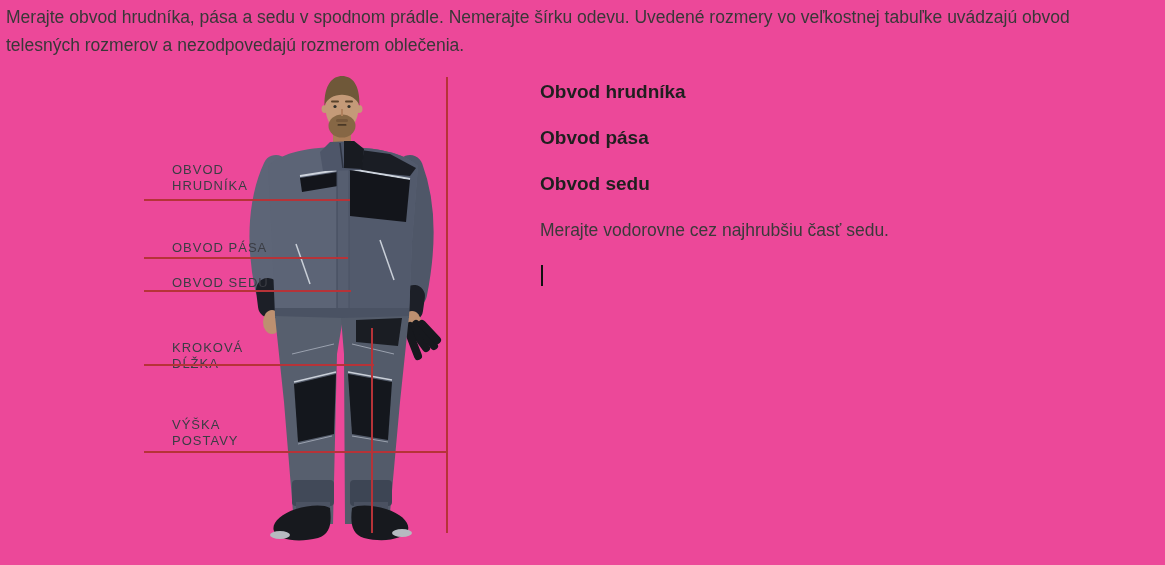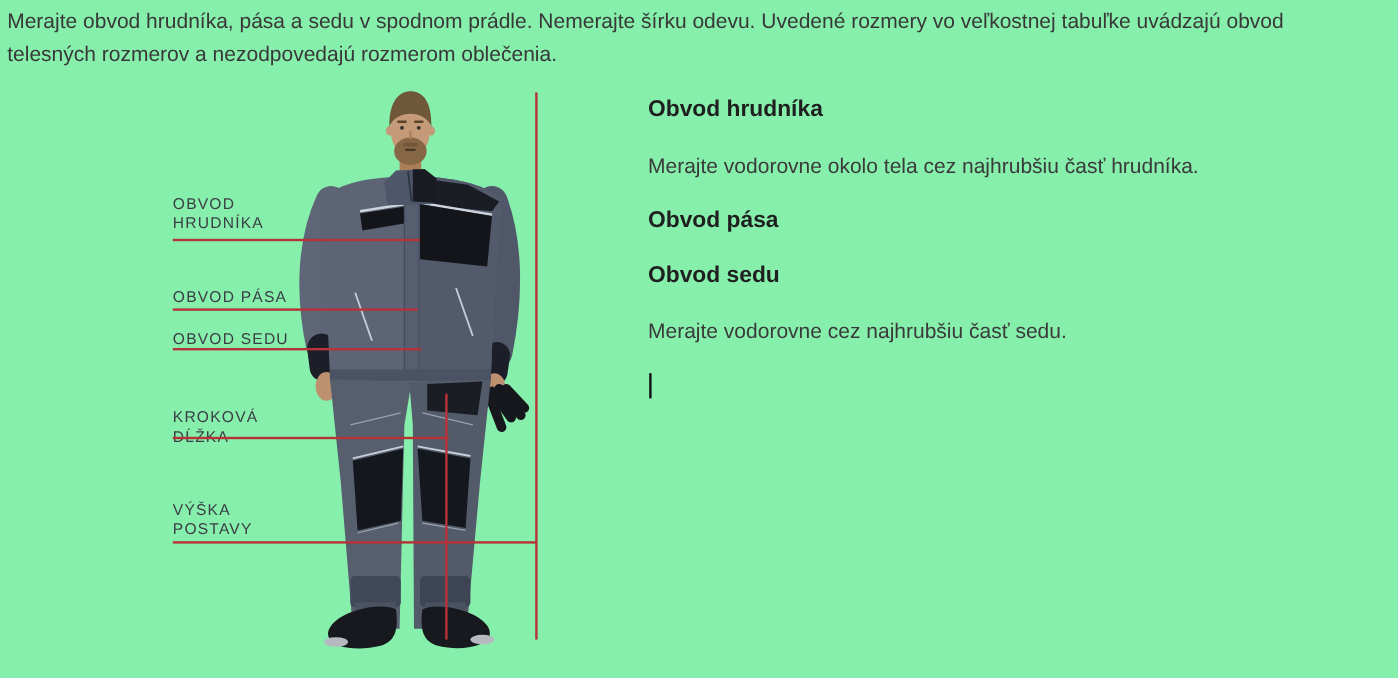--- a/index.html
+++ b/index.html
@@ -1,31 +1,31 @@
 <!DOCTYPE html>
 <html style="--accent: #b63338;"><head>
 <meta charset="utf-8">
 <style>
   * { margin:0; padding:0; box-sizing:border-box; }
   html,body { background:#fff; }
   .page {
-    position:relative; width:1165px; height:565px; background:#86efac;
+    position:relative; width:1165px; height:565px; background:#ec4899;
     font-family:"Liberation Sans", sans-serif; overflow:hidden;
   }
   
   .intro {
     position:absolute; left:6px; top:3px; width:1135px;
     font-size:17.5px; line-height:28px; color:#383838;
   }
   
   .diagram-label {
     position:absolute; left:144px; font-size:13px; line-height:15.5px;
     letter-spacing:1px; color:#3b3d44;
   }
-  .diagram-label span { display:block; }
+  .diagram-label span { display:block;margin-left:28px; }
   .hline { position:absolute; height:2px; background:var(--accent,#b63338); }
   .vline { position:absolute; width:2px;  background:var(--accent,#b63338); }
   .model-photo { position:absolute; left:240px; top:72px; }
   
   .details { position:absolute; left:540px; top:69px; width:622px; }
   .details h3 {
     font-size:19px; line-height:46px; font-weight:700; color:#1f1f1f;
     white-space:nowrap;
   }
   .details p {
@@ -142,23 +142,20 @@
     <div class="hline" style="left:144px; top:290px; width:207px"></div>
     <div class="hline" style="left:144px; top:364px; width:230px"></div>
     <div class="hline" style="left:144px; top:451px; width:303px"></div>
     <div class="vline" style="left:371px; top:328px; height:205px"></div>
     <div class="vline" style="left:446px; top:77px; height:456px"></div>
   </div>
 
   <div class="details">
 
     <h3>Obvod hrudníka</h3>
-    <p>
-      <span>Merajte vodorovne okolo tela cez najhrubšiu časť hrudníka.</span>
-    </p>
 
     <h3>Obvod pása</h3>
 
     <h3>Obvod sedu</h3>
     <p>
       <span>Merajte vodorovne cez najhrubšiu časť sedu.</span>
     </p>
 
     <p>
       <span class="caret"></span>

